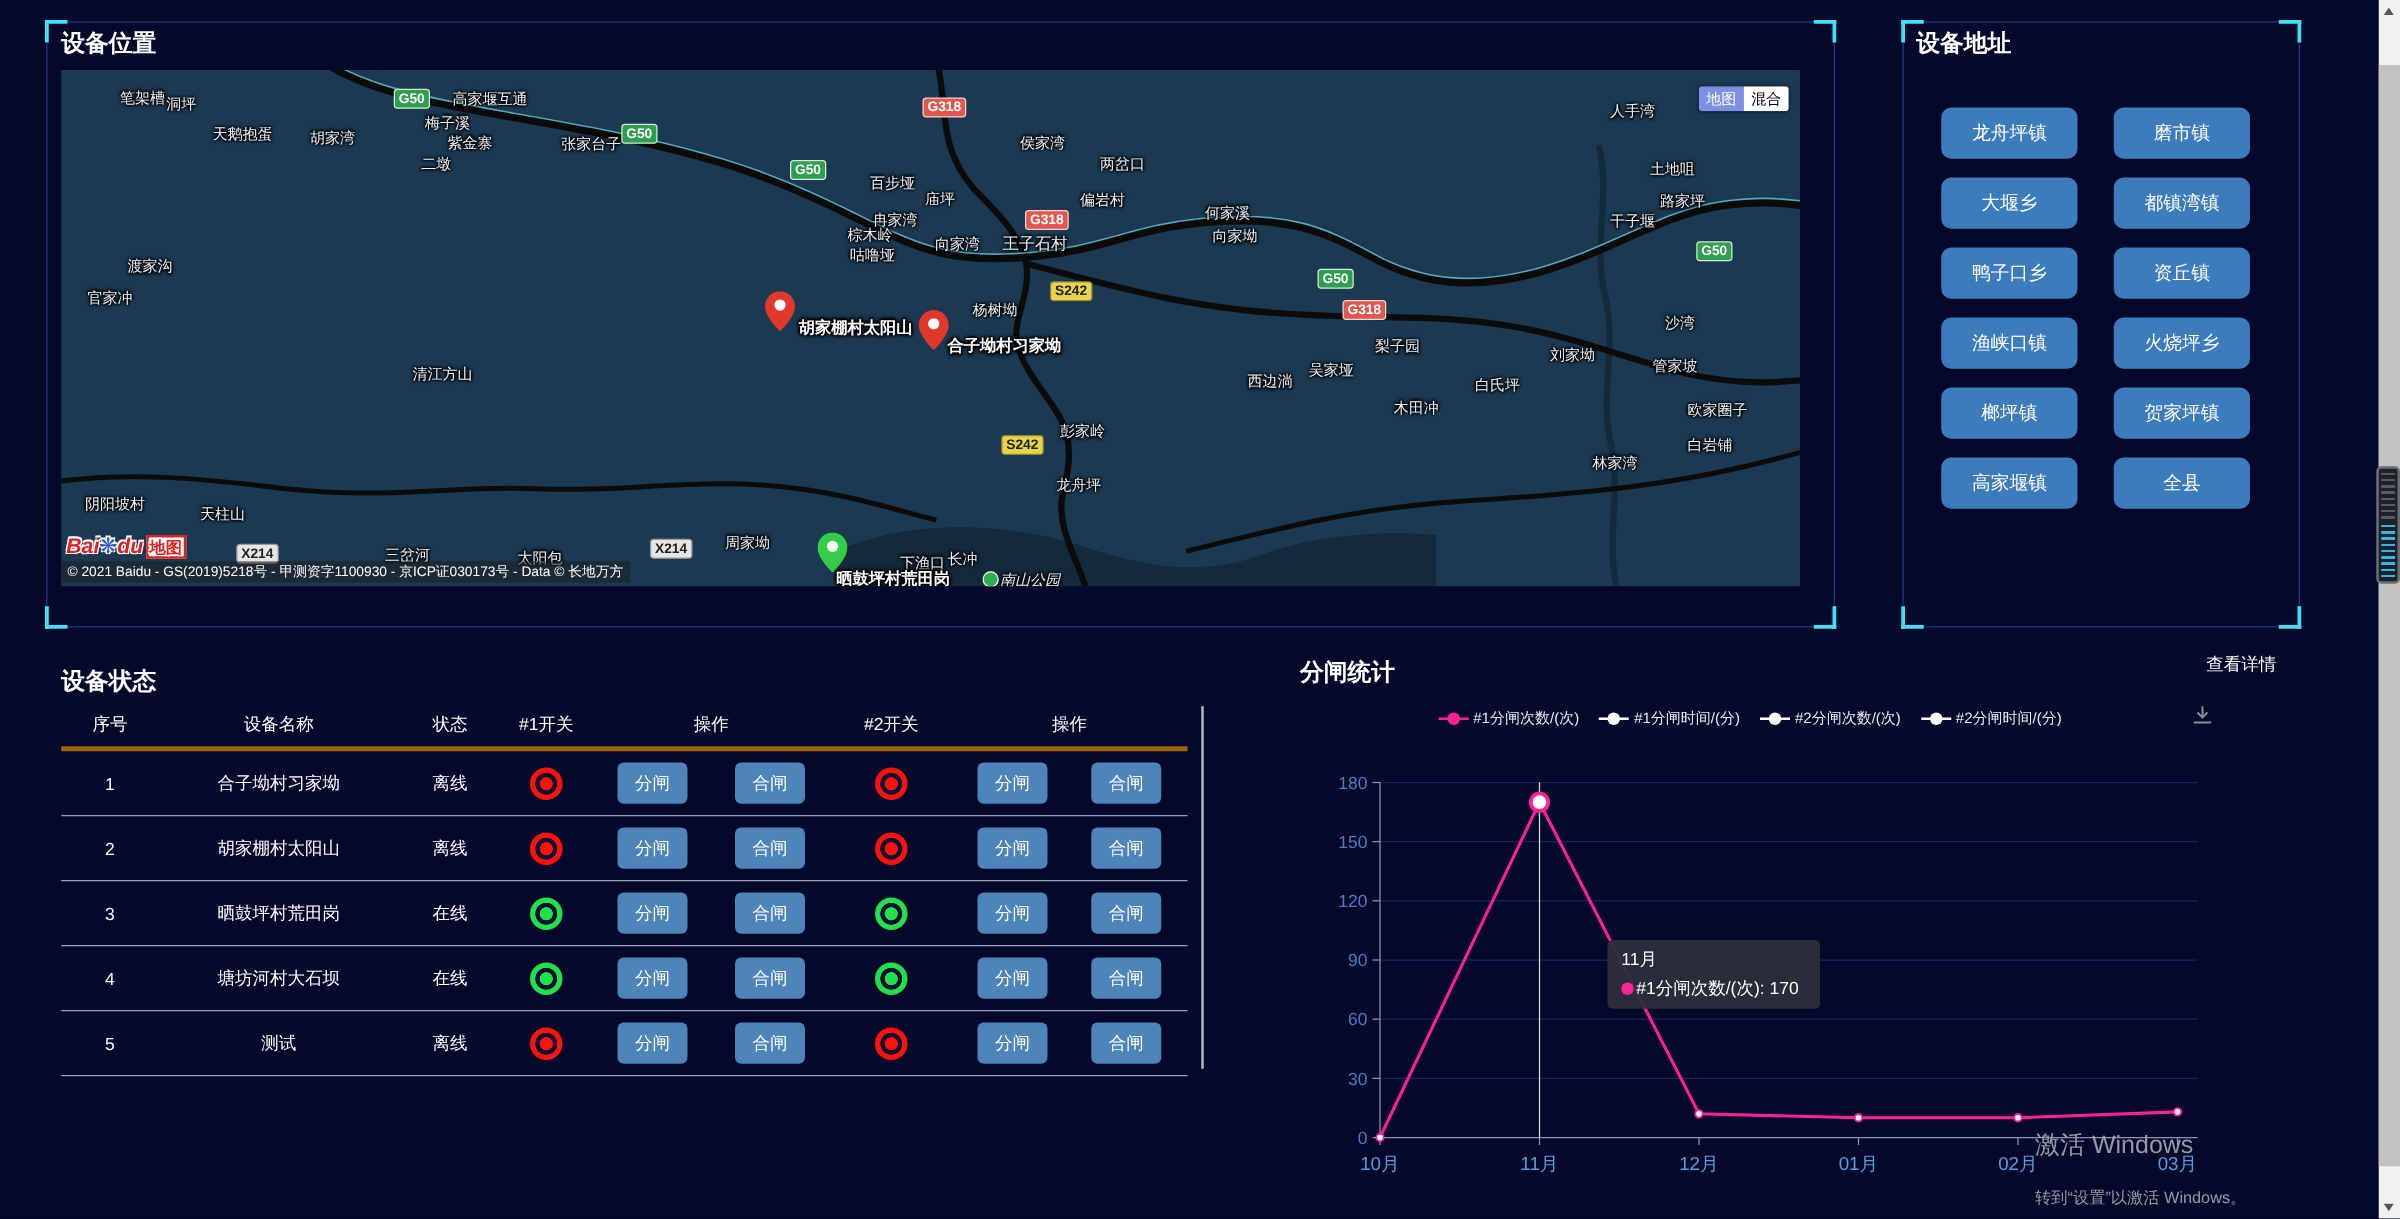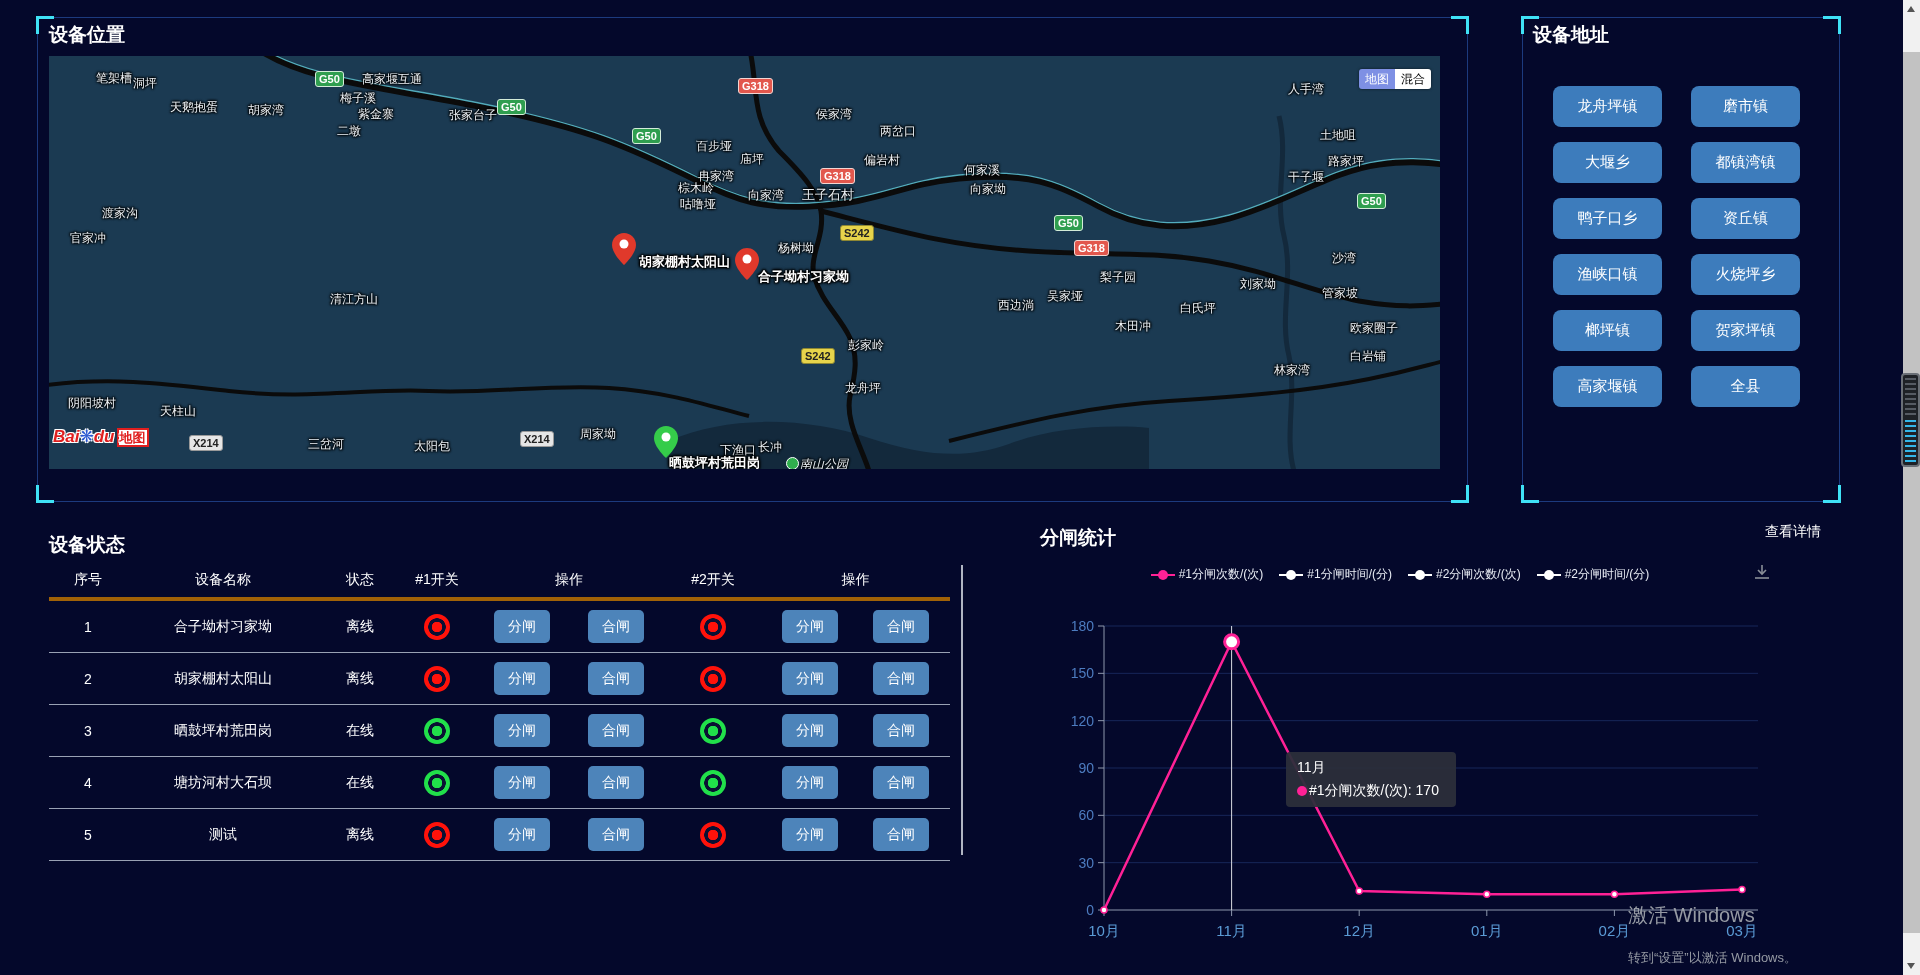--- a/index.html
+++ b/index.html
@@ -208,20 +208,21 @@
         </svg>
     </div>
     <span class="pin-label" style="left:620px;top:398px;">晒鼓坪村荒田岗</span>
 
     <div id="map-toggle">
       <span class="tg-act">地图</span>
       <span class="tg-in">混合</span>
     </div>
 
     <div id="baidu-logo"><span>Bai</span><span class="bd-paw">❋</span><span>du</span><span class="bd-suffix">地图</span></div>
+    <div id="map-copy">© 2021 Baidu - GS(2019)5218号 - 甲测资字1100930 - 京ICP证030173号 - Data © 长地万方</div>
   </div>
 
   <div class="panel" style="left:1522px;top:17px;width:318px;height:485px;">
     <div class="corner c-tl"></div>
     <div class="corner c-tr"></div>
     <div class="corner c-bl"></div>
     <div class="corner c-br"></div>
   </div>
   <div class="ptitle" style="left:1533px;top:22px;">设备地址</div>
   <div id="addr-grid">

